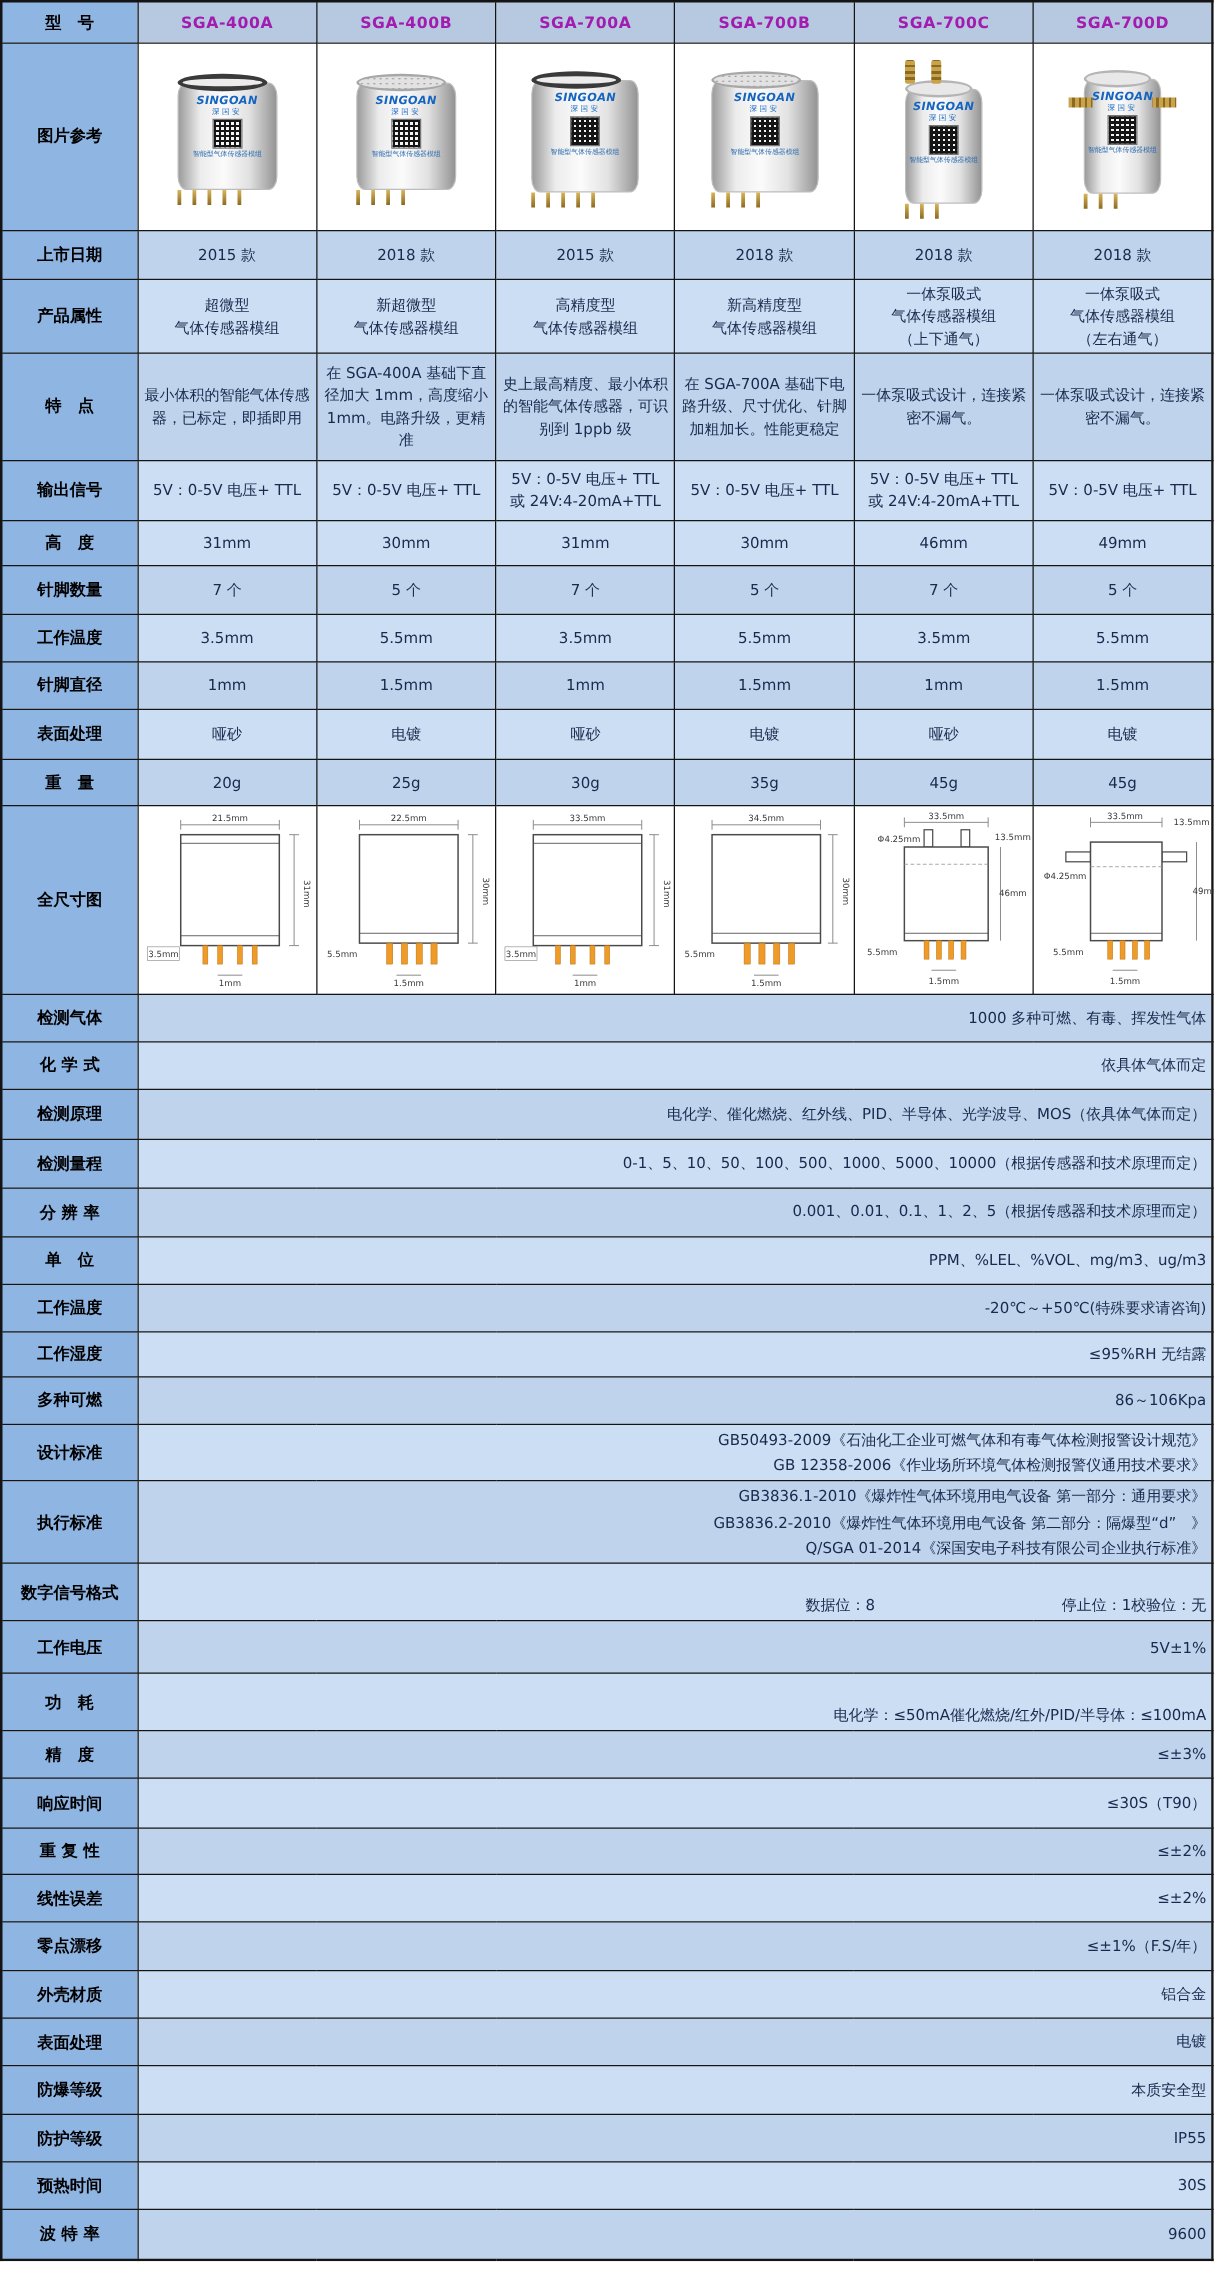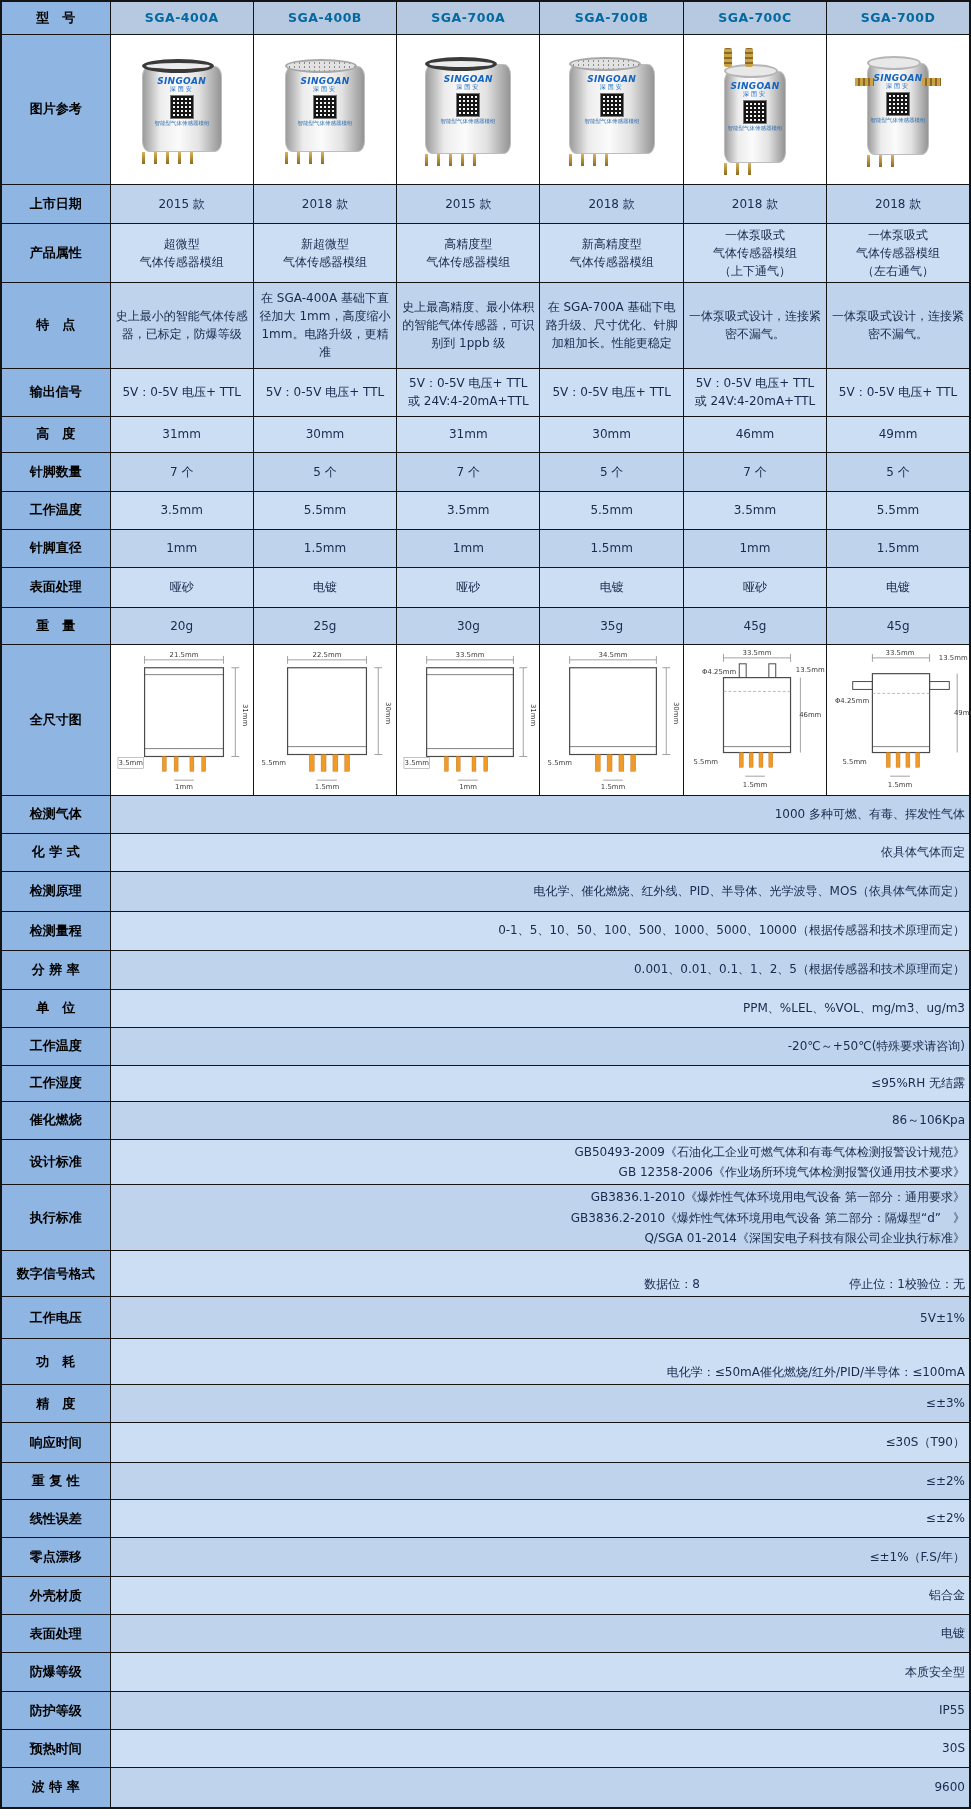--- a/index.html
+++ b/index.html
@@ -1,20 +1,20 @@
 <!DOCTYPE html>
 <html style="--label-bg: #8fb5e3; --header-bg: #b6c9e0; --row-light: #ccdef3; --row-dark: #bfd3ec; --border: #141414; --value-text: #182a4d; --brand-blue: #1565c0; --pin-gold: #f09a28;"><head>
 <meta charset="utf-8">
 <style>
   html,body{margin:0;padding:0;background:#fff;}
   body{width:971px;font-family:"DejaVu Sans","Liberation Sans",sans-serif;}
   table.spec{border-collapse:collapse;width:971px;table-layout:fixed;border:2px solid var(--border,#141414);}
   .spec th,.spec td{border:1px solid var(--border,#141414);padding:2px 4px;box-sizing:border-box;vertical-align:middle;}
   .spec th.label{background:var(--label-bg,#8fb5e3);font-size:13px;font-weight:bold;color:#000;text-align:center;white-space:pre-line;}
-  .spec th.model{background:var(--header-bg,#b6c9e0);font-size:12.5px;font-weight:bold;color:#0369a1;text-align:center;letter-spacing:.5px;}
+  .spec th.model{background:var(--header-bg,#b6c9e0);font-size:12.5px;font-weight:bold;color:#a21caf;text-align:center;letter-spacing:.5px;}
   .v{font-size:12px;color:var(--value-text,#182a4d);text-align:center;white-space:pre-line;line-height:1.5;}
   .fv{font-size:12px;color:var(--value-text,#182a4d);text-align:right;padding-left:10px;white-space:pre-line;line-height:1.7;}
   tr.rl td{background:var(--row-light,#ccdef3);}
   tr.rd td{background:var(--row-dark,#bfd3ec);}
   tr.white td{background:#fff;}
   .seg{display:inline-block;width:205px;}
   
   .imgcell{background:#fff;text-align:center;vertical-align:middle;}
   .sensor{position:relative;margin:4px auto 0;display:inline-flex;flex-direction:column;align-items:flex-start;}
   .cap{width:72px;height:14px;border-radius:50%;background:#ececec;border:4px solid #3a3a3a;box-sizing:border-box;margin-bottom:-7px;position:relative;z-index:2;}
@@ -205,21 +205,21 @@
   <td class="v">一体泵吸式
 气体传感器模组
 （上下通气）</td>
   <td class="v">一体泵吸式
 气体传感器模组
 （左右通气）</td>
 </tr>
 
 <tr class="rd" style="height:86px">
   <th class="label">特　点</th>
-  <td class="v">史上最小的智能气体传感器，已标定，防爆等级</td>
+  <td class="v">最小体积的智能气体传感器，已标定，即插即用</td>
   <td class="v">在 SGA-400A 基础下直径加大 1mm，高度缩小 1mm。电路升级，更精准</td>
   <td class="v">史上最高精度、最小体积的智能气体传感器，可识别到 1ppb 级</td>
   <td class="v">在 SGA-700A 基础下电路升级、尺寸优化、针脚加粗加长。性能更稳定</td>
   <td class="v">一体泵吸式设计，连接紧密不漏气。</td>
   <td class="v">一体泵吸式设计，连接紧密不漏气。</td>
 </tr>
 
 <tr class="rl" style="height:48px">
   <th class="label">输出信号</th>
   <td class="v">5V：0-5V 电压+ TTL</td>
@@ -459,21 +459,21 @@
 </tr>
 <tr class="rd" style="height:38px">
   <th class="label">工作温度</th>
   <td class="fv" colspan="6">-20℃～+50℃(特殊要求请咨询)</td>
 </tr>
 <tr class="rl" style="height:36px">
   <th class="label">工作湿度</th>
   <td class="fv" colspan="6">≤95%RH 无结露</td>
 </tr>
 <tr class="rd" style="height:38px">
-  <th class="label">催化燃烧</th>
+  <th class="label">多种可燃</th>
   <td class="fv" colspan="6">86～106Kpa</td>
 </tr>
 <tr class="rl" style="height:44px">
   <th class="label">设计标准</th>
   <td class="fv" colspan="6">GB50493-2009《石油化工企业可燃气体和有毒气体检测报警设计规范》
 GB 12358-2006《作业场所环境气体检测报警仪通用技术要求》</td>
 </tr>
 <tr class="rd" style="height:66px">
   <th class="label">执行标准</th>
   <td class="fv" colspan="6">GB3836.1-2010《爆炸性气体环境用电气设备 第一部分：通用要求》

